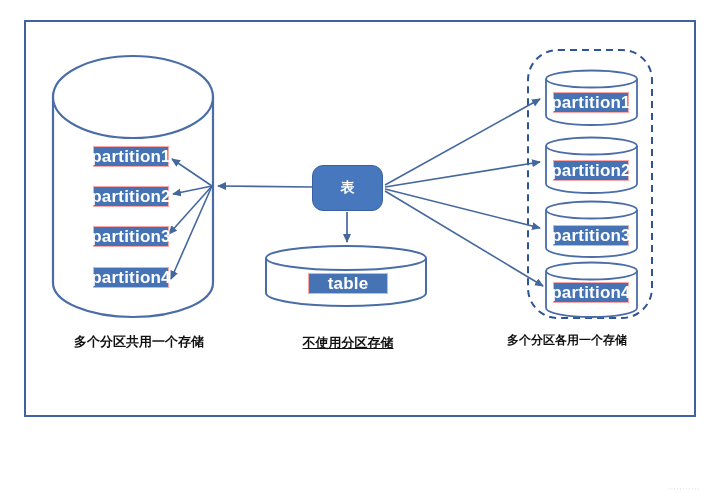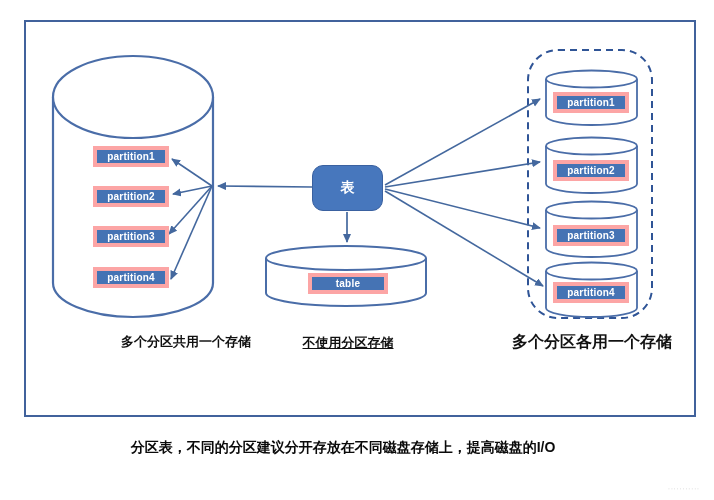--- a/index.html
+++ b/index.html
@@ -7,39 +7,39 @@
     position:relative;width:714px;height:500px;background:#ffffff;overflow:hidden;
     font-family:"Liberation Sans","DejaVu Sans",sans-serif;
   }
   .frame{
     position:absolute;left:24px;top:20px;width:668px;height:393px;
     border:2px solid #41629c;background:transparent;
   }
   .shape-layer{position:absolute;left:0;top:0;width:714px;height:500px;}
   .node{
     position:absolute;display:flex;align-items:center;justify-content:center;
-    background:#4573b4;border:4px solid #fca5a5;color:#ffffff;
-    font-weight:bold;font-size:10px;letter-spacing:0.2px;
+    background:#4573b4;border:1px solid #fca5a5;color:#ffffff;
+    font-weight:bold;font-size:17px;letter-spacing:0.2px;
     box-sizing:border-box;
   }
   .partition-box{width:76px;height:21px;}
   .table-node{
     position:absolute;left:312px;top:165px;width:71px;height:46px;
     background:#4777bd;border:1px solid #3a61a0;border-radius:11px;
     display:flex;align-items:center;justify-content:center;
     color:#ffffff;font-weight:bold;font-size:14px;
     box-sizing:border-box;
   }
   .caption{
     position:absolute;transform:translateX(-50%);
     color:#111111;font-weight:bold;white-space:nowrap;
   }
-  .caption-left{left:139px;top:333px;font-size:13px;margin-left:47px;}
+  .caption-left{left:139px;top:333px;font-size:13px;}
   .caption-center{left:348px;top:334px;font-size:13px;text-decoration:underline;}
-  .caption-right{left:592px;top:332px;font-size:16px;}
+  .caption-right{left:567px;top:332px;font-size:12px;}
   .footer-caption{
     position:absolute;left:343px;top:439px;transform:translateX(-50%);
     color:#0a0a0a;font-weight:bold;font-size:14px;white-space:nowrap;
   }
   .watermark{
     position:absolute;left:668px;top:485px;font-size:6px;color:#c6c6c6;
     letter-spacing:1px;filter:blur(0.4px);
   }
 </style>
 </head>
@@ -111,16 +111,15 @@
 
   <div class="node partition-box" style="left:553px;top:92px;">partition1</div>
   <div class="node partition-box" style="left:553px;top:160px;">partition2</div>
   <div class="node partition-box" style="left:553px;top:225px;">partition3</div>
   <div class="node partition-box" style="left:553px;top:282px;">partition4</div>
 
   <div class="caption caption-left">多个分区共用一个存储</div>
   <div class="caption caption-center">不使用分区存储</div>
   <div class="caption caption-right">多个分区各用一个存储</div>
 
-  <div class="footer-caption">分区表，不同的分区建议分开存放在不同磁盘存储上，提高磁盘的I/O</div>
 
   <div class="watermark">⋅⋅⋅⋅⋅⋅⋅⋅⋅⋅⋅</div>
 </div>
 
 </body></html>

